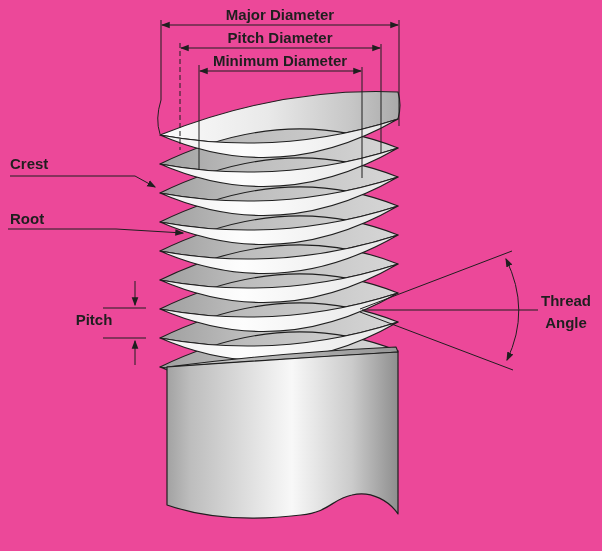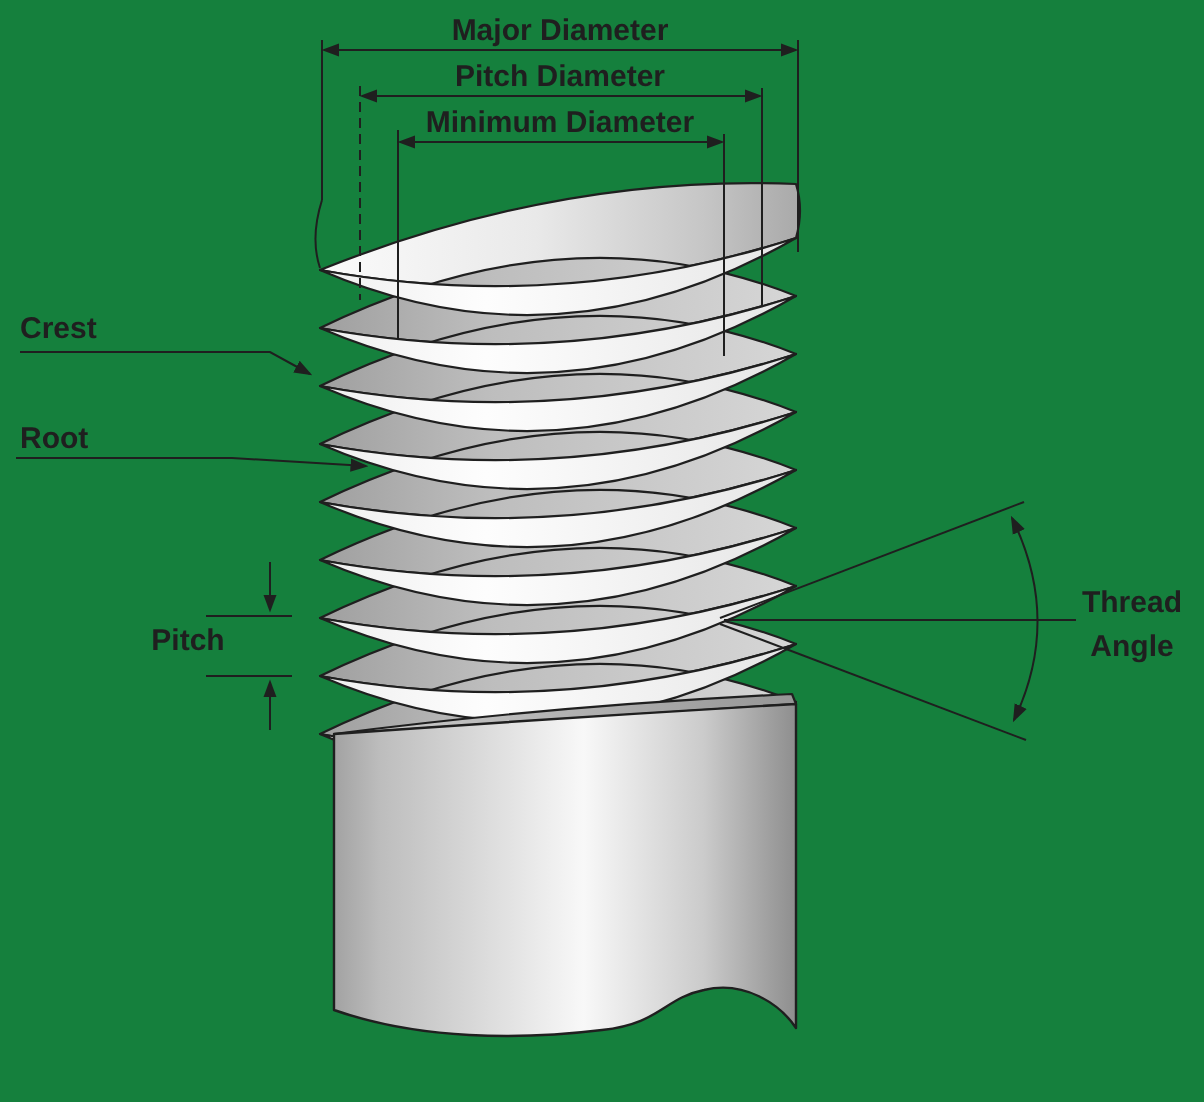--- a/index.html
+++ b/index.html
@@ -1,19 +1,19 @@
 <!DOCTYPE html>
 <html><head>
 <meta charset="utf-8">
 <style>
   html,body{margin:0;padding:0;background:#ffffff;}
   .canvas{
     position:relative;
     width:602px;height:551px;
-    background:#15803d;
+    background:#ec4899;
     font-family:"Liberation Sans", sans-serif;
     overflow:hidden;
   }
   svg{display:block;}
   text{
     font-family:"Liberation Sans", sans-serif;
     font-weight:bold;
     font-size:15px;
     fill:#1f1f1f;
   }

